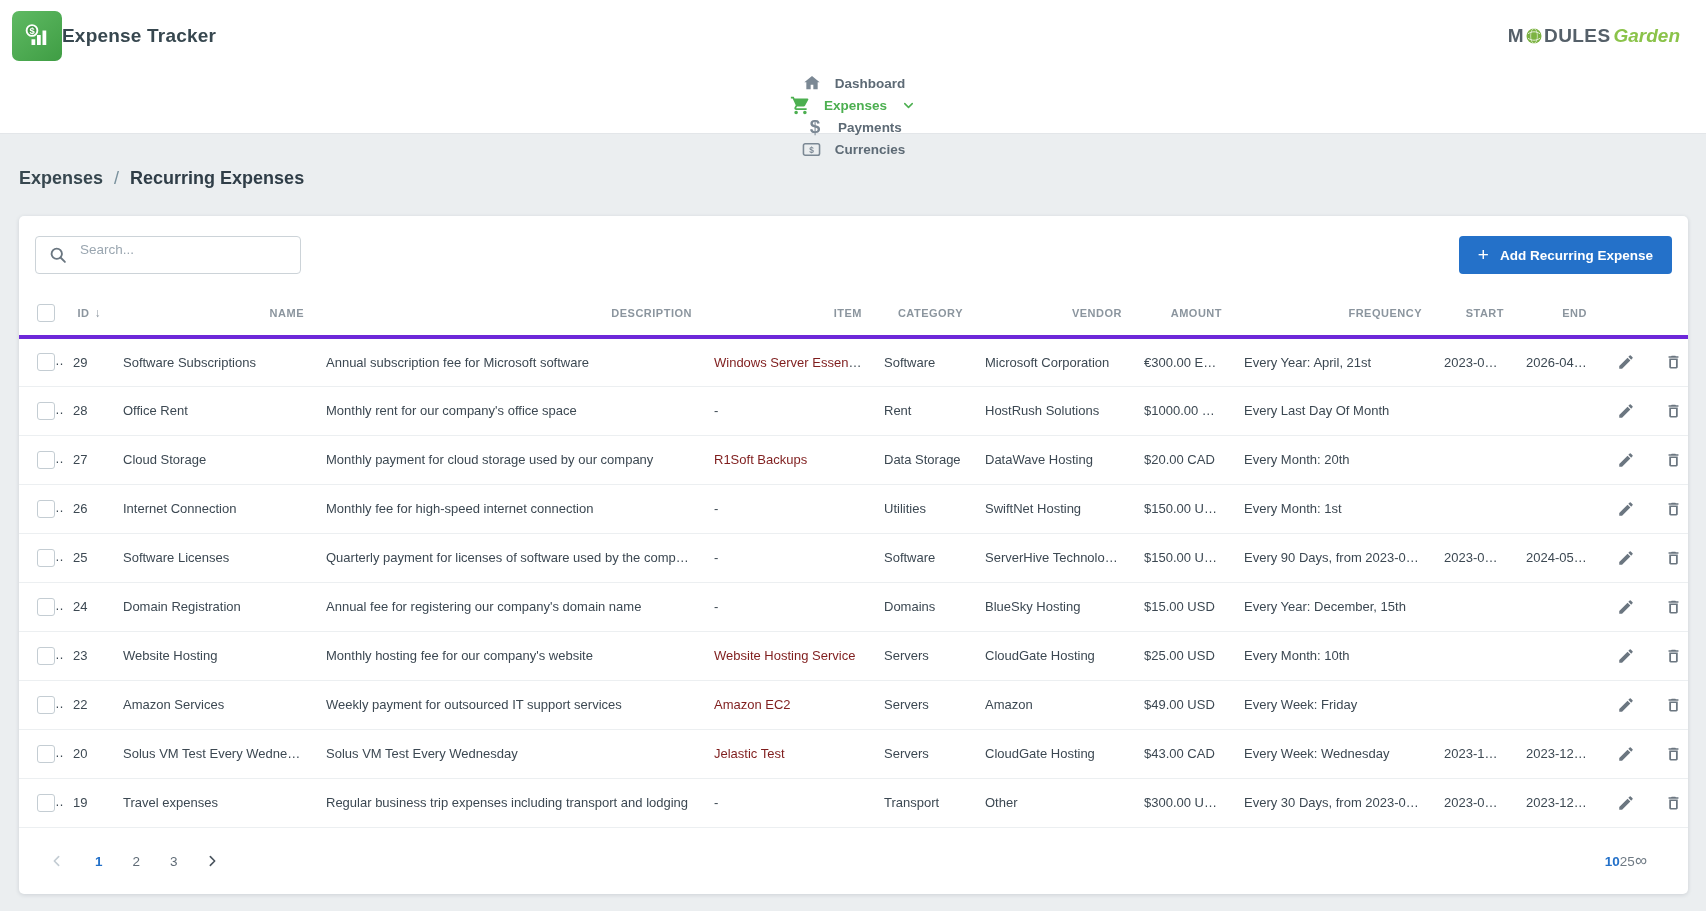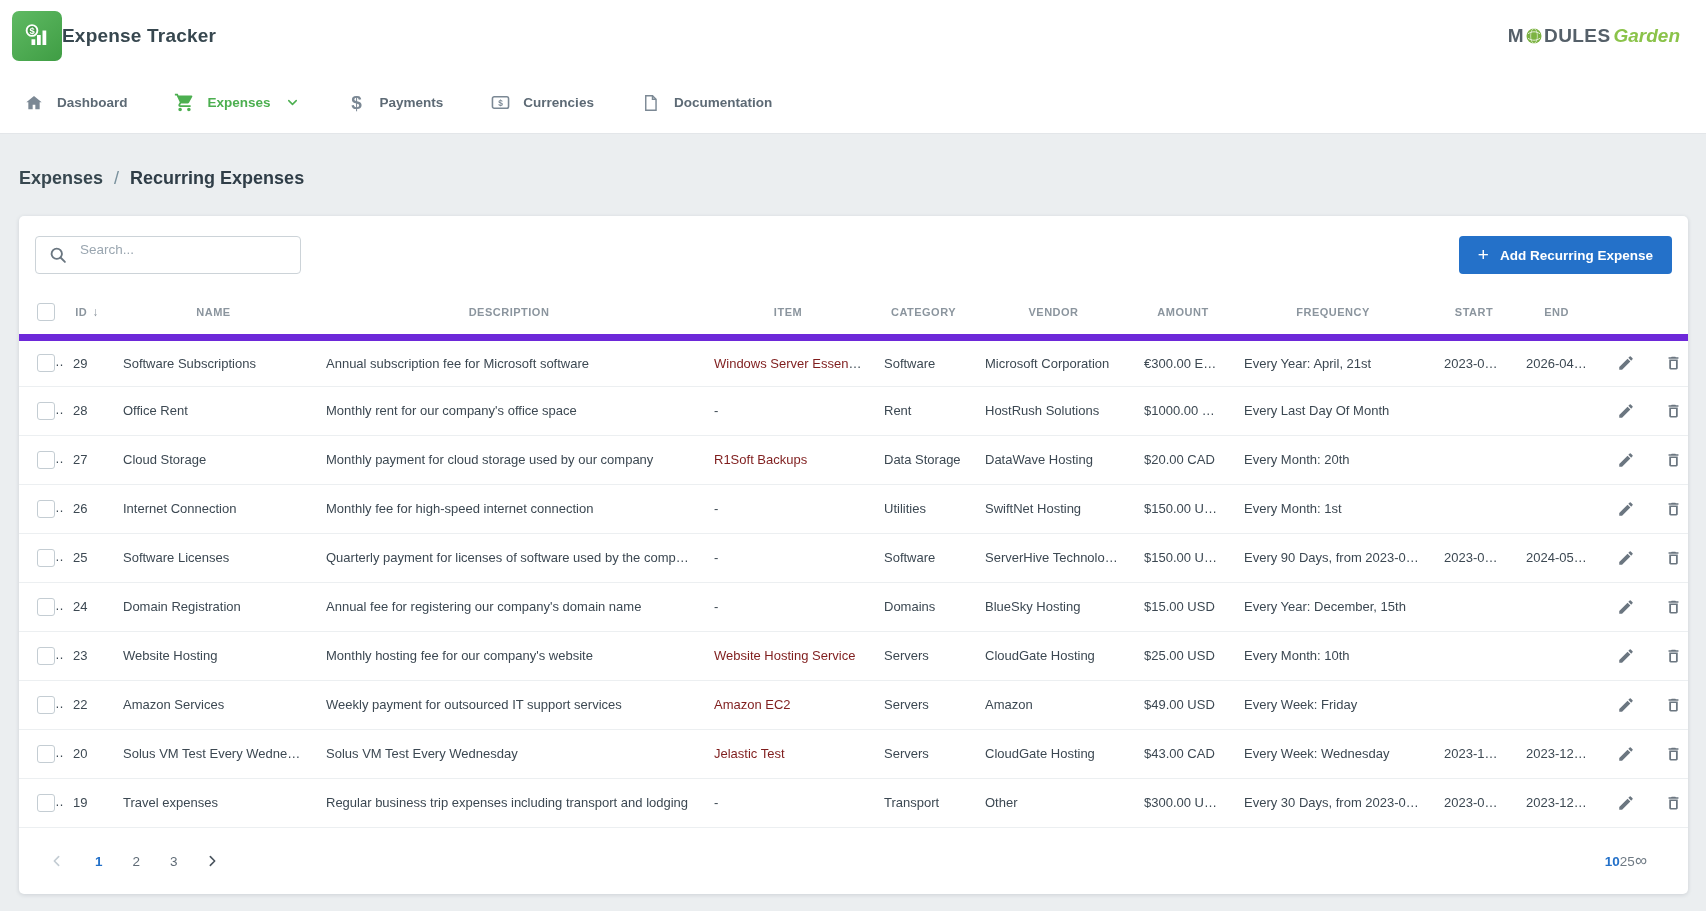--- a/index.html
+++ b/index.html
@@ -18,21 +18,21 @@
     background:linear-gradient(140deg,#5fba63,#3f9d44);
     display:flex; align-items:center; justify-content:center;
   }
   .app-title { font-size:19px; font-weight:700; color:#37474f; letter-spacing:.2px; }
   .brand { margin-left:auto; display:flex; align-items:center; }
   .brand .b1, .brand .b2 { font-size:19px; font-weight:700; color:#556069; letter-spacing:.4px; }
   .brand .globe { width:18px; height:18px; margin:0 1px; display:flex; }
   .brand .b3 { font-size:19px; font-weight:700; font-style:italic; color:#8bc34a; margin-left:3px; }
 
   
-  .mainnav { height:62px; background:#fff; border-bottom:1px solid #e3e6e9; display:flex; align-items:center; }
+  .mainnav { height:62px; background:#fff; border-bottom:1px solid #e3e6e9; display:flex; align-items:center;flex-direction:column; }
   .nav-item {
     display:flex; align-items:center; gap:12px; padding:0 23px; height:100%;
     cursor:pointer; font-size:13.5px; font-weight:700; color:#5d6a75; white-space:nowrap;
   }
   .nav-item .nicon { width:22px; height:22px; display:flex; align-items:center; justify-content:center; }
   .nav-item.active { color:#4caf50; }
   .dollar-glyph { font-size:19px; font-weight:600; color:#7b8894; font-family:"Liberation Sans",sans-serif; }
   .nchev { display:flex; margin-left:2px; }
 
   
@@ -59,22 +59,22 @@
     margin-left:auto; height:38px; background:#2471c9; color:#fff; border:none;
     border-radius:4px; padding:0 19px; font-size:13.5px; font-weight:700;
     display:flex; gap:11px; align-items:center; cursor:pointer;
     font-family:"Liberation Sans",sans-serif;
   }
   .add-btn .plus { font-size:19px; font-weight:400; line-height:1; position:relative; top:-1px; }
 
   
   table { width:100%; border-collapse:collapse; table-layout:fixed; }
   thead th {
-    height:47px; text-align:center; font-size:11px; letter-spacing:.5px;
-    color:#8b959e; font-weight:700; border-bottom:7px solid #6d28d9;
+    height:47px; text-align:right; font-size:11px; letter-spacing:.5px;
+    color:#8b959e; font-weight:700; border-bottom:4px solid #6d28d9;
     padding:0 12px 0 10px; white-space:nowrap;
   }
   thead th.col-check, tbody td.col-check { padding-left:18px; }
   .sort-arrow { font-size:12px; margin-left:5px; color:#8b959e; font-weight:400; }
   tbody td {
     height:49px; border-bottom:1px solid #eceff1; font-size:13px; color:#3c4852;
     padding:0 12px 0 10px; white-space:nowrap; overflow:hidden; text-overflow:ellipsis;
     vertical-align:middle;
   }
   .checkbox {
@@ -156,29 +156,20 @@
       <span class="nlabel">Payments</span>
     </div>
     <div class="nav-item">
       <span class="nicon">
         <svg width="21" height="21" viewBox="0 0 24 24">
             <rect x="2.8" y="5.5" width="18.4" height="13" rx="2" fill="none" stroke="#7b8894" stroke-width="1.8"></rect>
             <text x="12" y="15.8" text-anchor="middle" font-size="9.5" font-weight="700" fill="#7b8894" font-family="Liberation Sans, sans-serif">$</text>
           </svg>
       </span>
       <span class="nlabel">Currencies</span>
-    </div>
-    <div class="nav-item">
-      <span class="nicon">
-        <svg width="19" height="20" viewBox="0 0 24 24" fill="none" stroke="#7b8894" stroke-width="1.8">
-            <path d="M6 2.8h8.5L19 7.3v13.9H6z"></path>
-            <path d="M14.5 2.8v4.5H19"></path>
-          </svg>
-      </span>
-      <span class="nlabel">Documentation</span>
     </div>
   </nav>
 
   <div class="breadcrumb">
     <span class="bc-section">Expenses</span>
     <span class="bc-sep">/</span>
     <span class="bc-page">Recurring Expenses</span>
   </div>
 
   <div class="card">

